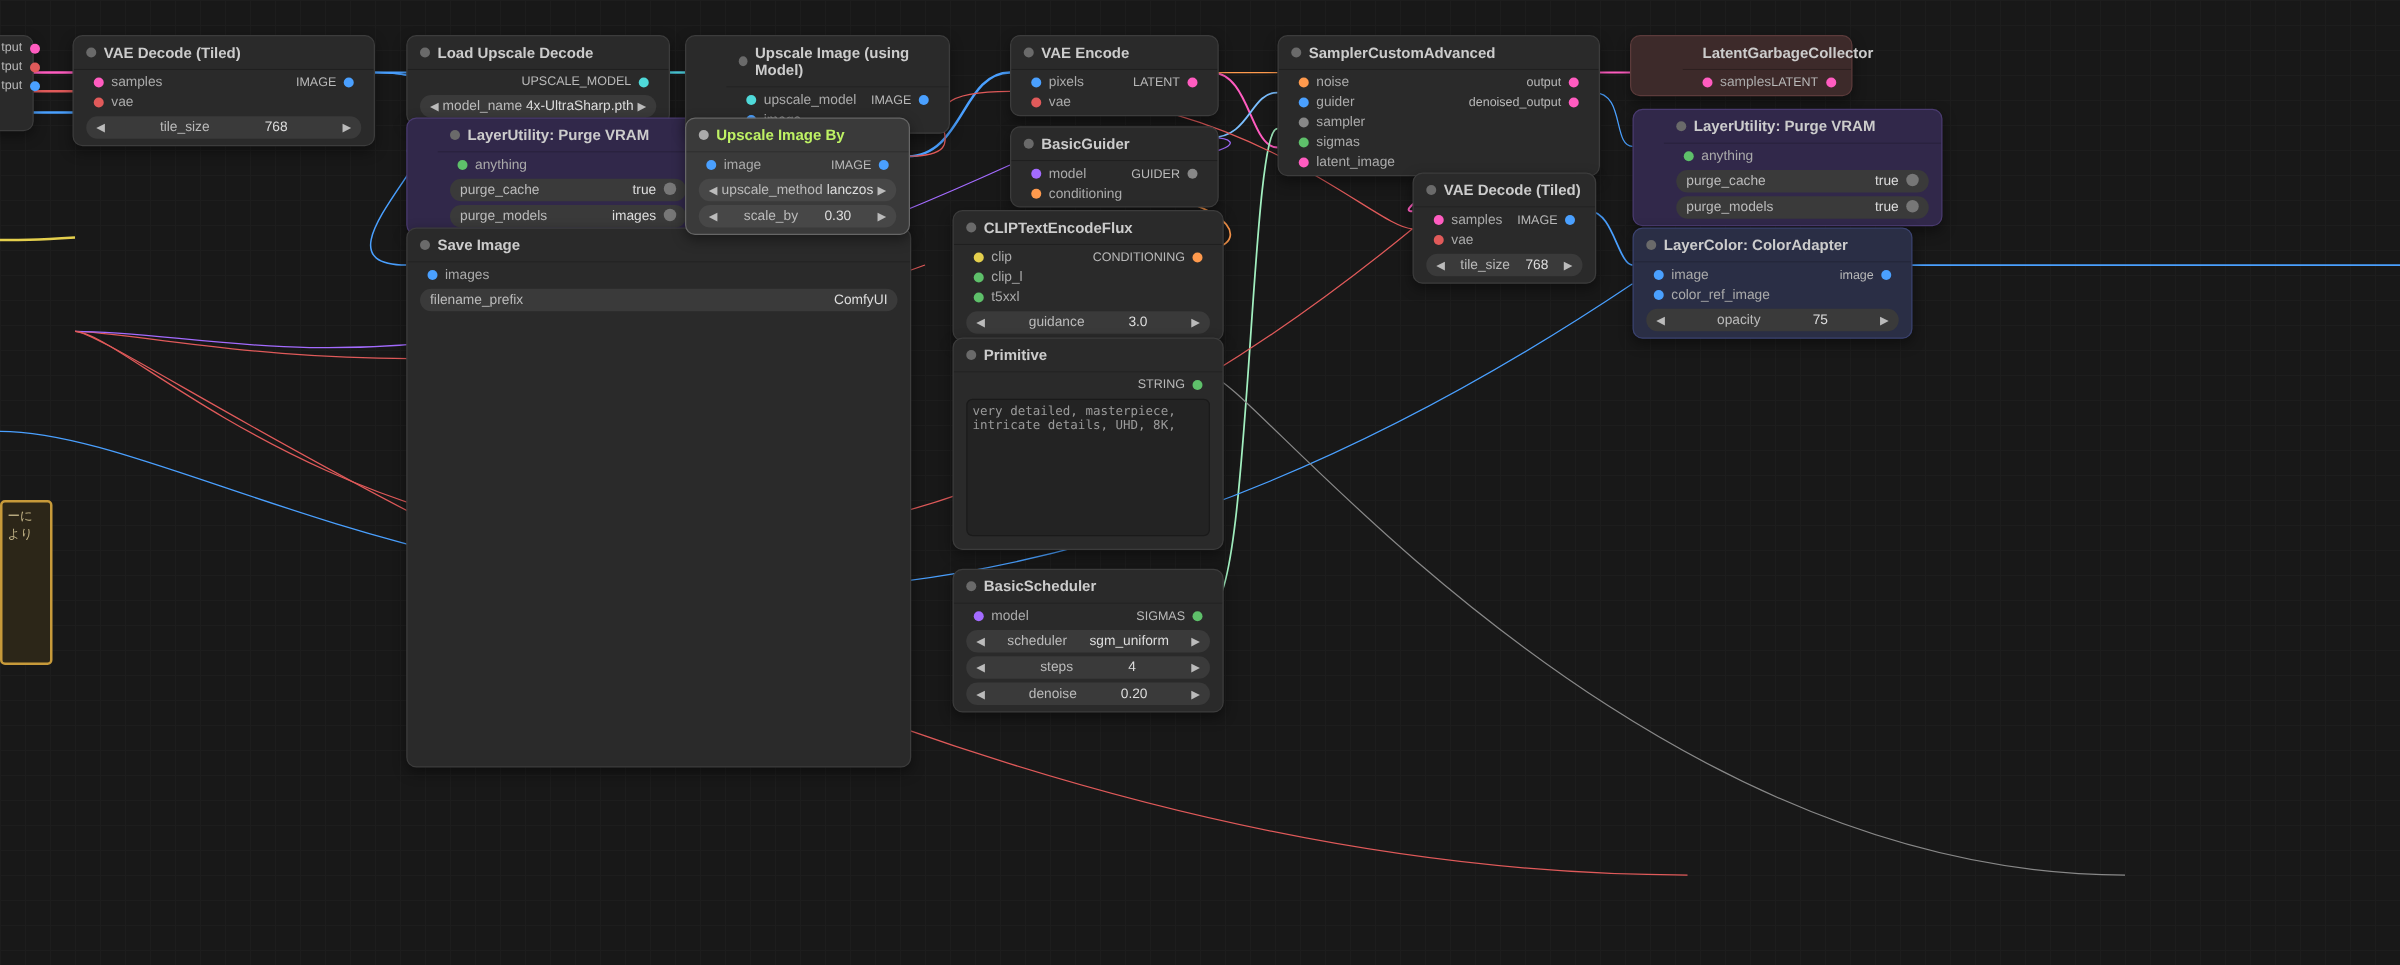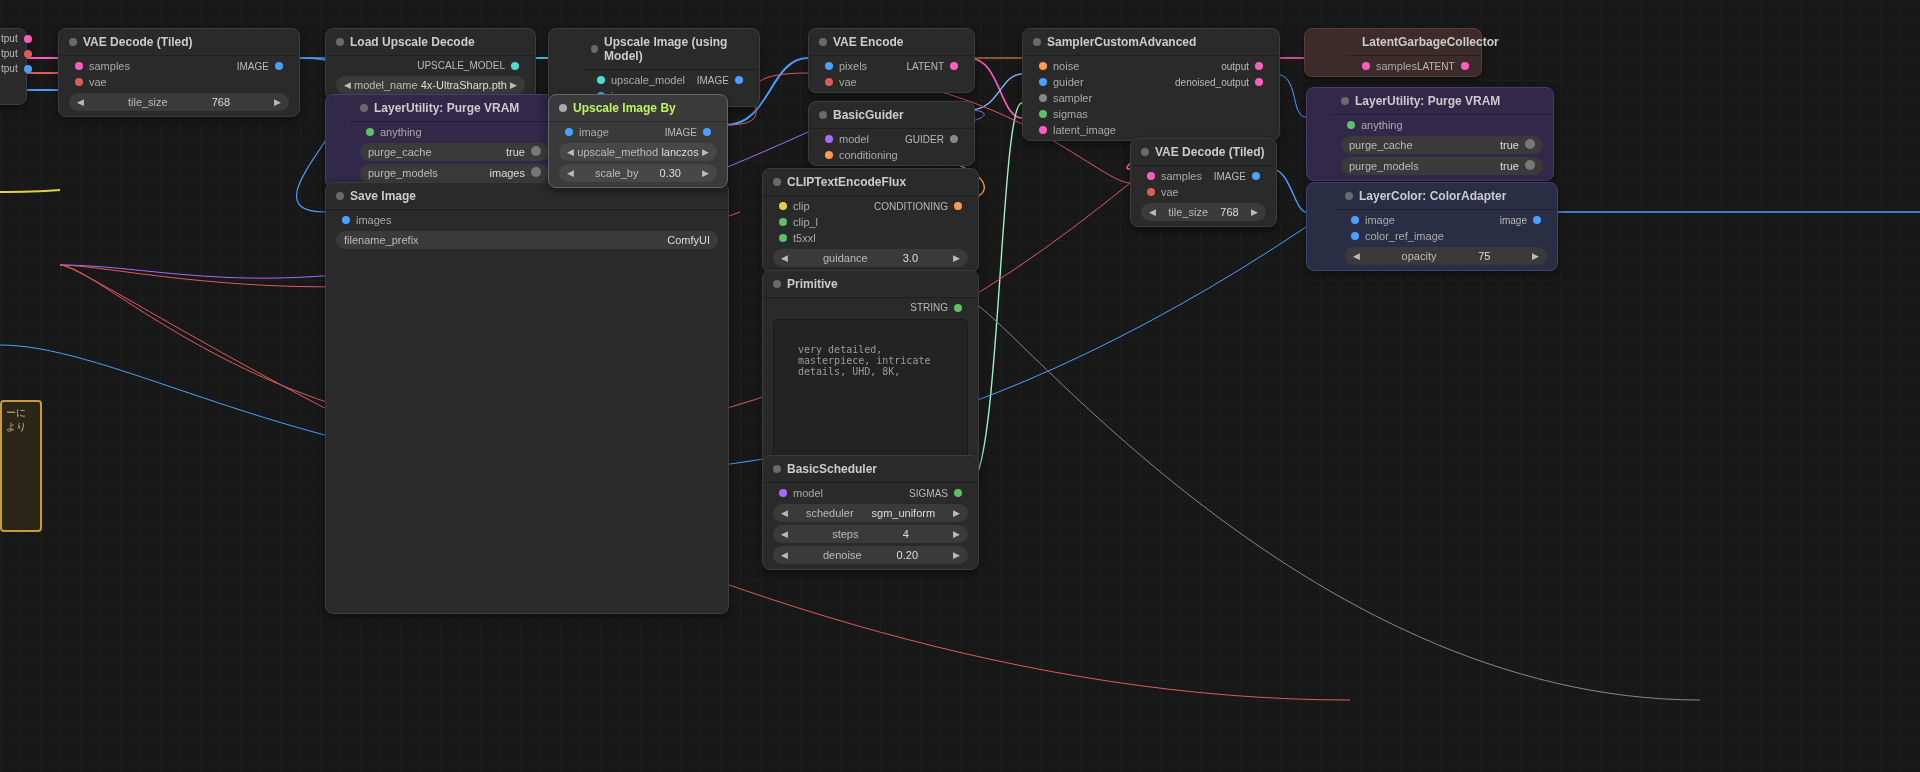--- a/index.html
+++ b/index.html
@@ -19,24 +19,24 @@
   .bl{background:#4aa0ff;} .cy{background:#4fd9d9;} .pk{background:#ff5cc0;} .rd{background:#e05a5a;}
   .or{background:#ff9a4d;} .gn{background:#5ec06a;} .pu{background:#a36bff;} .ye{background:#e4cf4d;}
   .gr{background:#888;}
   .outname{color:#b9b9b9;font-size:10px;}
   .widget{margin:3px 10px;height:18px;background:#3a3a3a;border-radius:10px;display:flex;align-items:center;justify-content:space-between;padding:0 8px;font-size:11px;color:#c8c8c8;}
   .node.sel .widget{background:#474747;}
   .widget .wn{color:#bbb;}
   .widget .wv{color:#ddd;}
   .widget .tri{color:#bbb;font-size:9px;}
   .togd{width:10px;height:10px;border-radius:50%;background:#777;margin-left:6px;}
-  .textarea{margin:4px 10px 8px 10px;background:#232323;border:1px solid #1a1a1a;border-radius:5px;padding:24px;color:#9a9a9a;font-family:monospace;font-size:10px;min-height:100px;white-space:pre-wrap;}
+  .textarea{margin:4px 10px 8px 10px;background:#232323;border:1px solid #1a1a1a;border-radius:5px;padding:4px;color:#9a9a9a;font-family:monospace;font-size:10px;min-height:100px;white-space:pre-wrap;}
   .node.purple{background:#31284a;border-color:#4a3b70;padding-left:24px;}
   .node.red{background:#3d2a2a;border-color:#5c3b3b;}
-  .node.blueish{background:#2a2e45;border-color:#3b4370;padding-left:28px;}
+  .node.blueish{background:#2a2e45;border-color:#3b4370;}
   .japbox{position:absolute;left:0;top:400px;width:30px;height:120px;border:2px solid #c79a3a;background:#2c2618;border-radius:4px;color:#c7b88a;font-size:10px;padding:4px;overflow:hidden;}
 </style>
 </head>
 <body>
 <div class="canvas">
 <svg class="links">
   <path d="M-50 58 C 0 58 20 58 60 58" stroke="#ff5cc0" fill="none" stroke-width="2"></path>
   <path d="M-50 73 C 0 73 20 73 60 73" stroke="#e05a5a" fill="none" stroke-width="2"></path>
   <path d="M-50 90 C 0 90 20 90 60 90" stroke="#4aa0ff" fill="none" stroke-width="2"></path>
   <path d="M-50 192 C 30 192 30 192 60 190" stroke="#e4cf4d" fill="none" stroke-width="2"></path>

